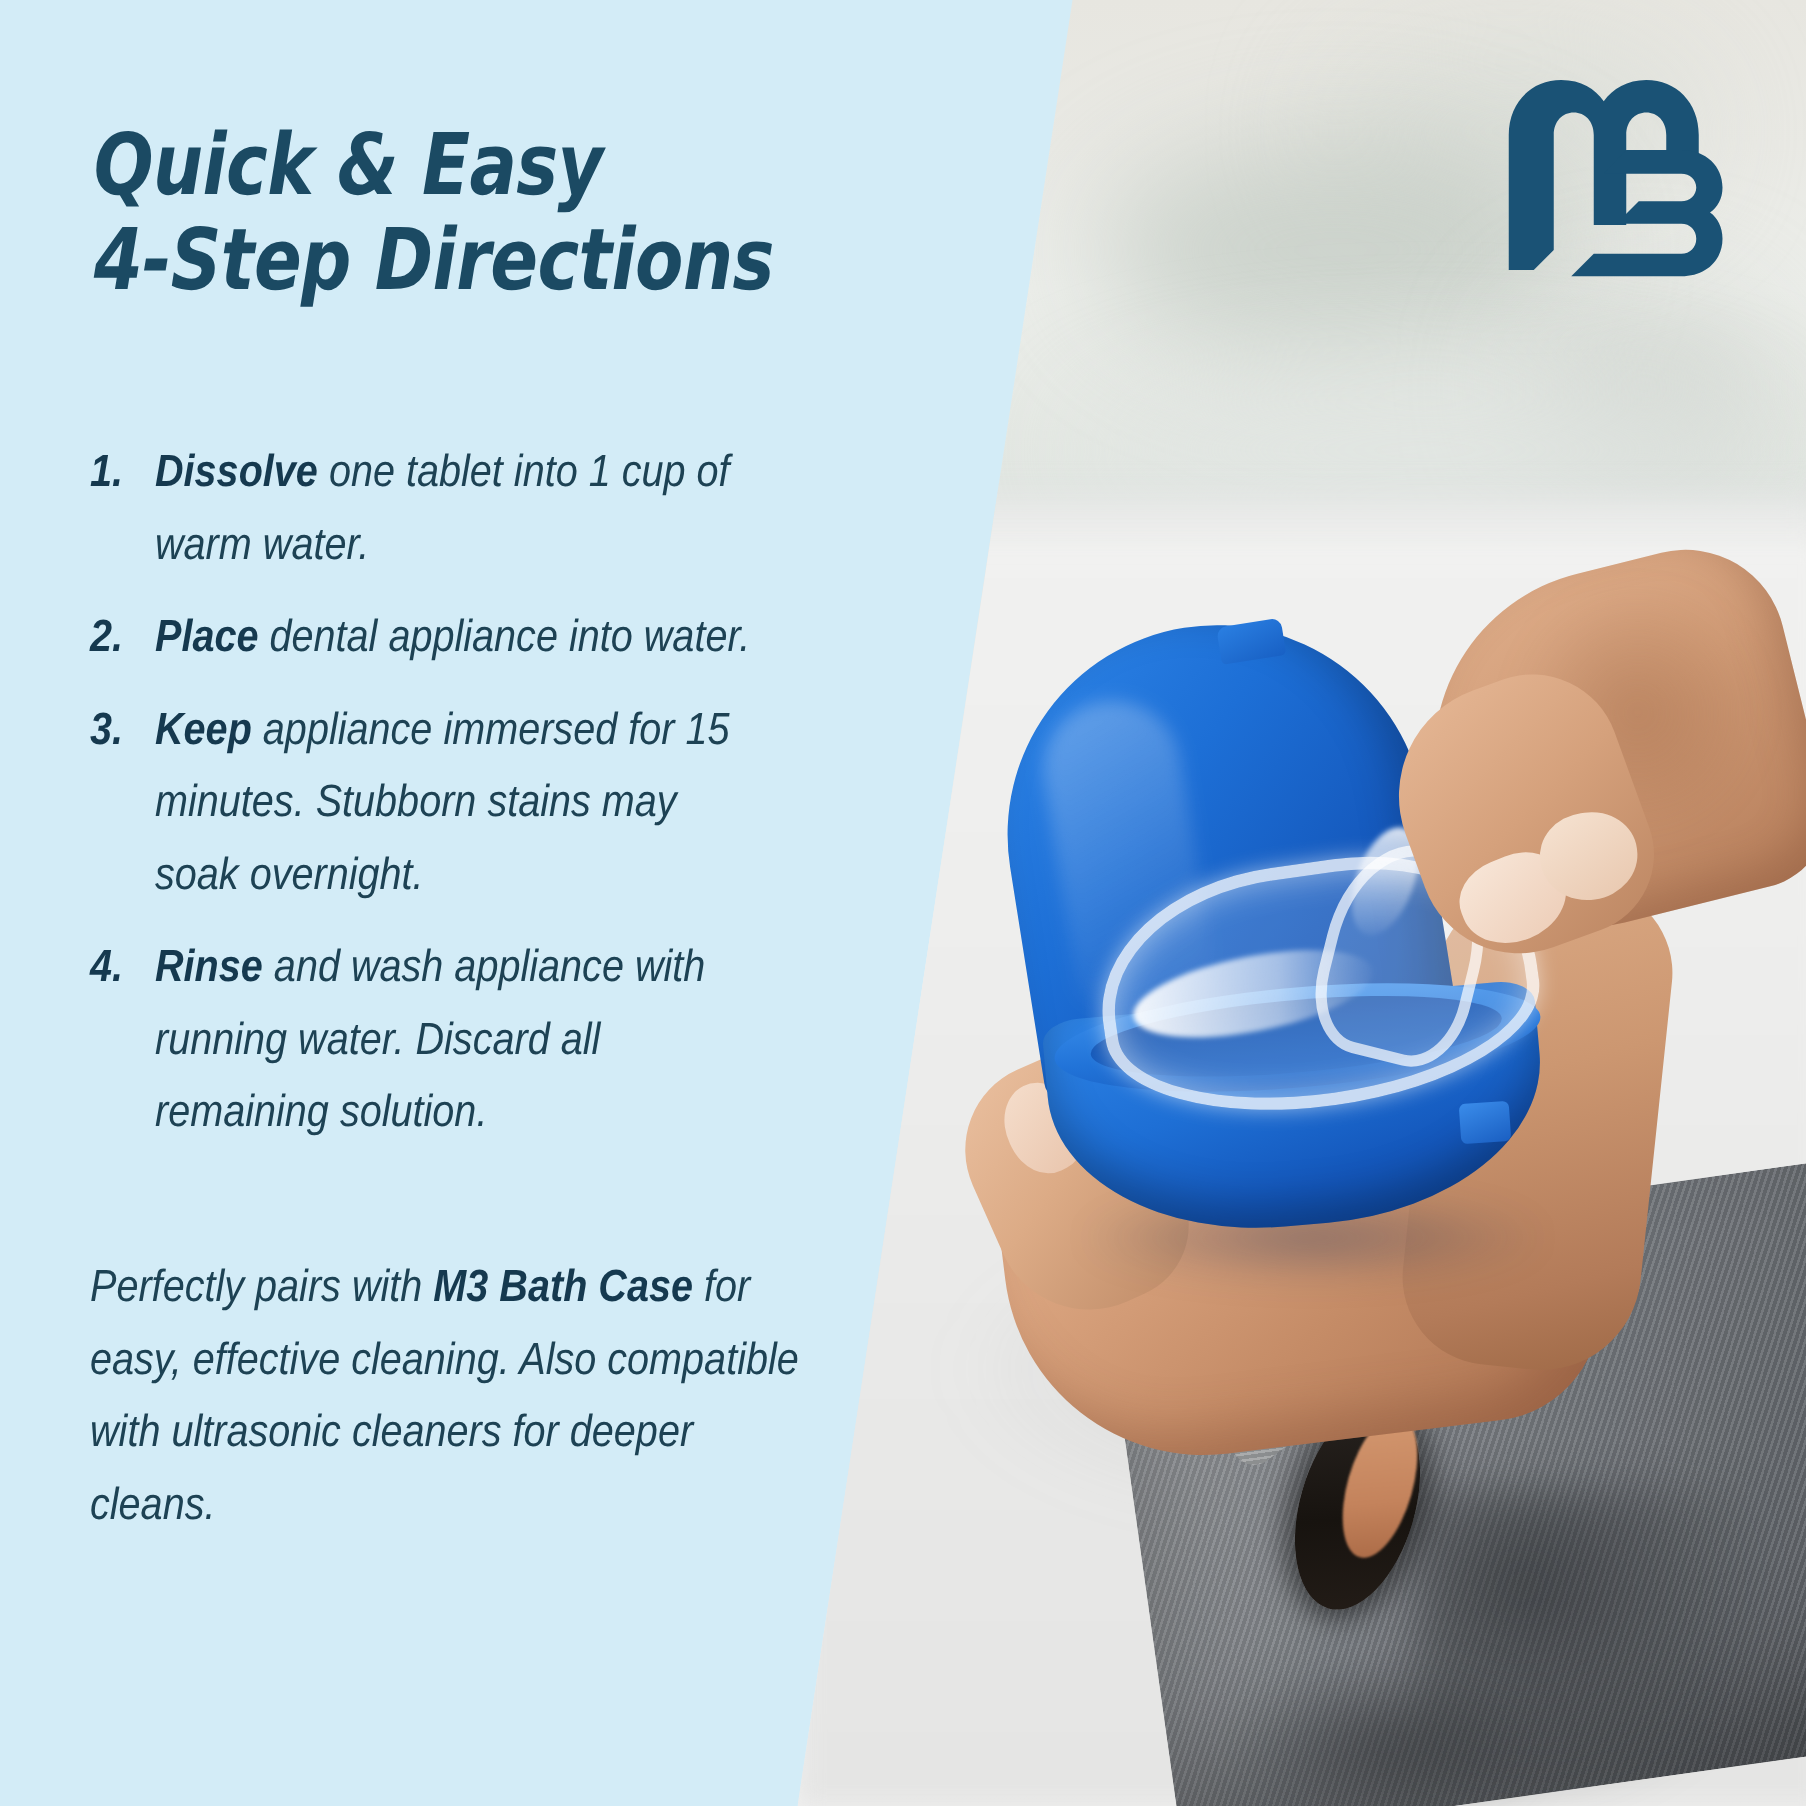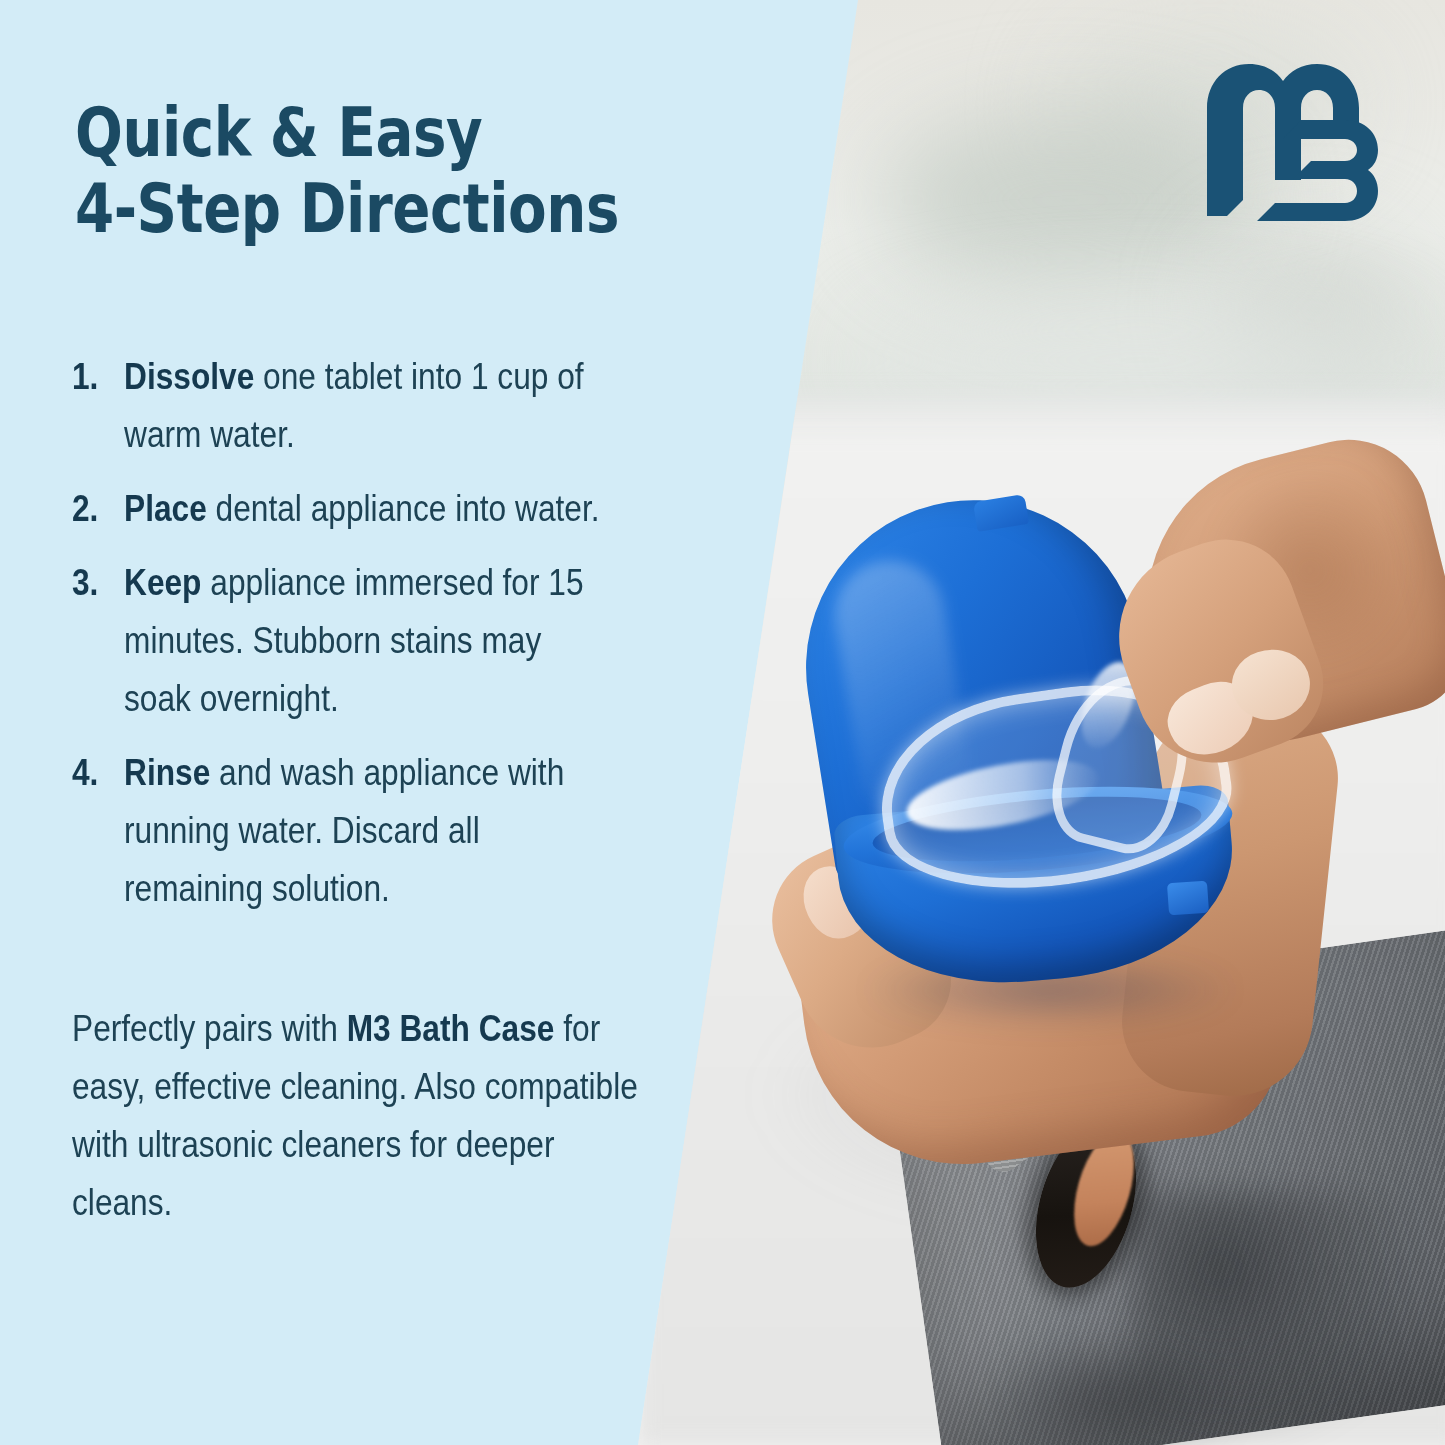--- a/index.html
+++ b/index.html
@@ -310,20 +310,21 @@
     left:1205px; top:60px;
     width:175px; height:165px;
   }
 
   
   .text-pane {
     position:absolute;
     left:0; top:0;
     width:720px; height:1445px;
     padding:0;
+    font-style:italic;
   }
 
   .title {
     position:absolute;
     left:75px; top:95px;
     width:640px;
     font-family:"DejaVu Sans Condensed","Liberation Sans Narrow","Liberation Sans", sans-serif;
     font-weight:700;
     font-size:68px;
     line-height:1.12;

